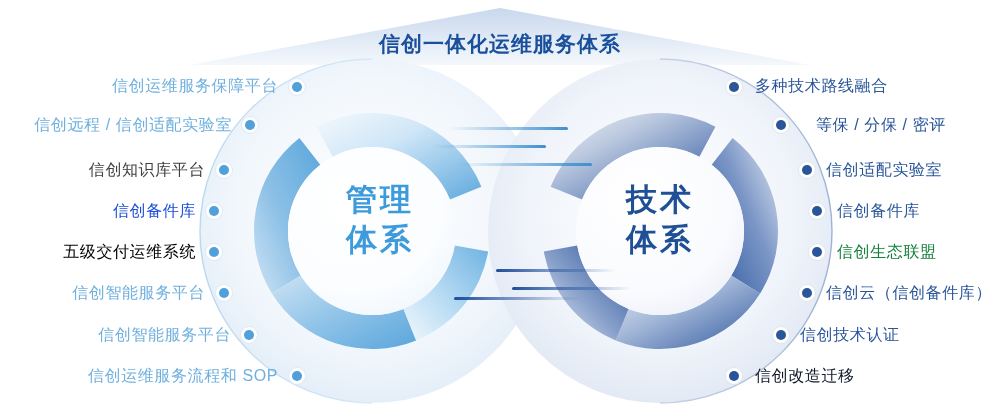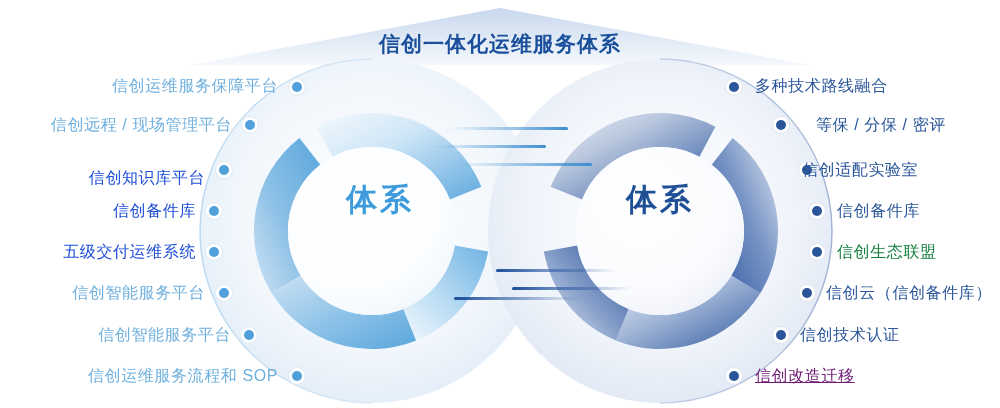--- a/index.html
+++ b/index.html
@@ -216,40 +216,42 @@
         <circle cx="781" cy="335" r="8.5" fill="#ffffff" stroke="#dfe6f1" stroke-width="1"></circle>
         <circle cx="781" cy="335" r="5" fill="#2a5699"></circle>
         <circle cx="734" cy="376" r="8.5" fill="#ffffff" stroke="#dfe6f1" stroke-width="1"></circle>
         <circle cx="734" cy="376" r="5" fill="#2a5699"></circle>
       </g>
   </svg>
 
   <div id="title-text" style="color: rgb(26, 79, 156);">信创一体化运维服务体系</div>
 
   <div class="ring-label" id="ring-label-left">
+    <span class="ln">管理</span>
     <span class="ln">体系</span>
   </div>
   <div class="ring-label" id="ring-label-right">
+    <span class="ln">技术</span>
     <span class="ln">体系</span>
   </div>
 
   <div id="labels-left">
       <div class="side-label left" style="top: 78px; right: 722px; color: rgb(111, 176, 222);">信创运维服务保障平台</div>
-      <div class="side-label left" style="top: 117px; right: 768px; color: rgb(111, 176, 222);">信创远程 / 现场管理平台</div>
-      <div class="side-label left" style="top: 170px; right: 795px; color: #1d4ed8;">信创知识库平台</div>
+      <div class="side-label left" style="top: 117px; right: 768px; color: rgb(111, 176, 222);">信创远程 / 信创适配实验室</div>
+      <div class="side-label left" style="top: 162px; right: 795px; color: #404040;">信创知识库平台</div>
       <div class="side-label left" style="top: 203px; right: 804px; color: #1d4ed8;">信创备件库</div>
-      <div class="side-label left" style="top: 244px; right: 804px; color: #1d4ed8;">五级交付运维系统</div>
+      <div class="side-label left" style="top: 244px; right: 804px; color: #000000;">五级交付运维系统</div>
       <div class="side-label left" style="top: 285px; right: 795px; color: rgb(111, 176, 222);">信创智能服务平台</div>
       <div class="side-label left" style="top: 327px; right: 769px; color: rgb(111, 176, 222);">信创智能服务平台</div>
       <div class="side-label left" style="top: 368px; right: 722px; color: rgb(111, 176, 222);">信创运维服务流程和 SOP</div>
     </div>
   <div id="labels-right">
       <div class="side-label right" style="top: 78px; left: 755px; color: rgb(42, 86, 153);">多种技术路线融合</div>
       <div class="side-label right" style="top: 117px; left: 800px; color: rgb(42, 86, 153); margin-left: 16px;">等保 / 分保 / 密评</div>
-      <div class="side-label right" style="top: 162px; left: 802px; color: rgb(42, 86, 153);">信创适配实验室</div>
+      <div class="side-label right" style="top: 162px; left: 826px; color: rgb(42, 86, 153);">信创适配实验室</div>
       <div class="side-label right" style="top: 203px; left: 837px; color: rgb(42, 86, 153);">信创备件库</div>
       <div class="side-label right" style="top: 244px; left: 837px; color: #15803d;">信创生态联盟</div>
       <div class="side-label right" style="top: 285px; left: 826px; color: rgb(42, 86, 153);">信创云（信创备件库）</div>
       <div class="side-label right" style="top: 327px; left: 800px; color: rgb(42, 86, 153);">信创技术认证</div>
-      <div class="side-label right" style="top: 368px; left: 755px; color: #701a75; text-decoration: underline;">信创改造迁移</div>
+      <div class="side-label right" style="top: 368px; left: 755px; color: #0f172a;">信创改造迁移</div>
     </div>
 
 </div>
 
 </body></html>

